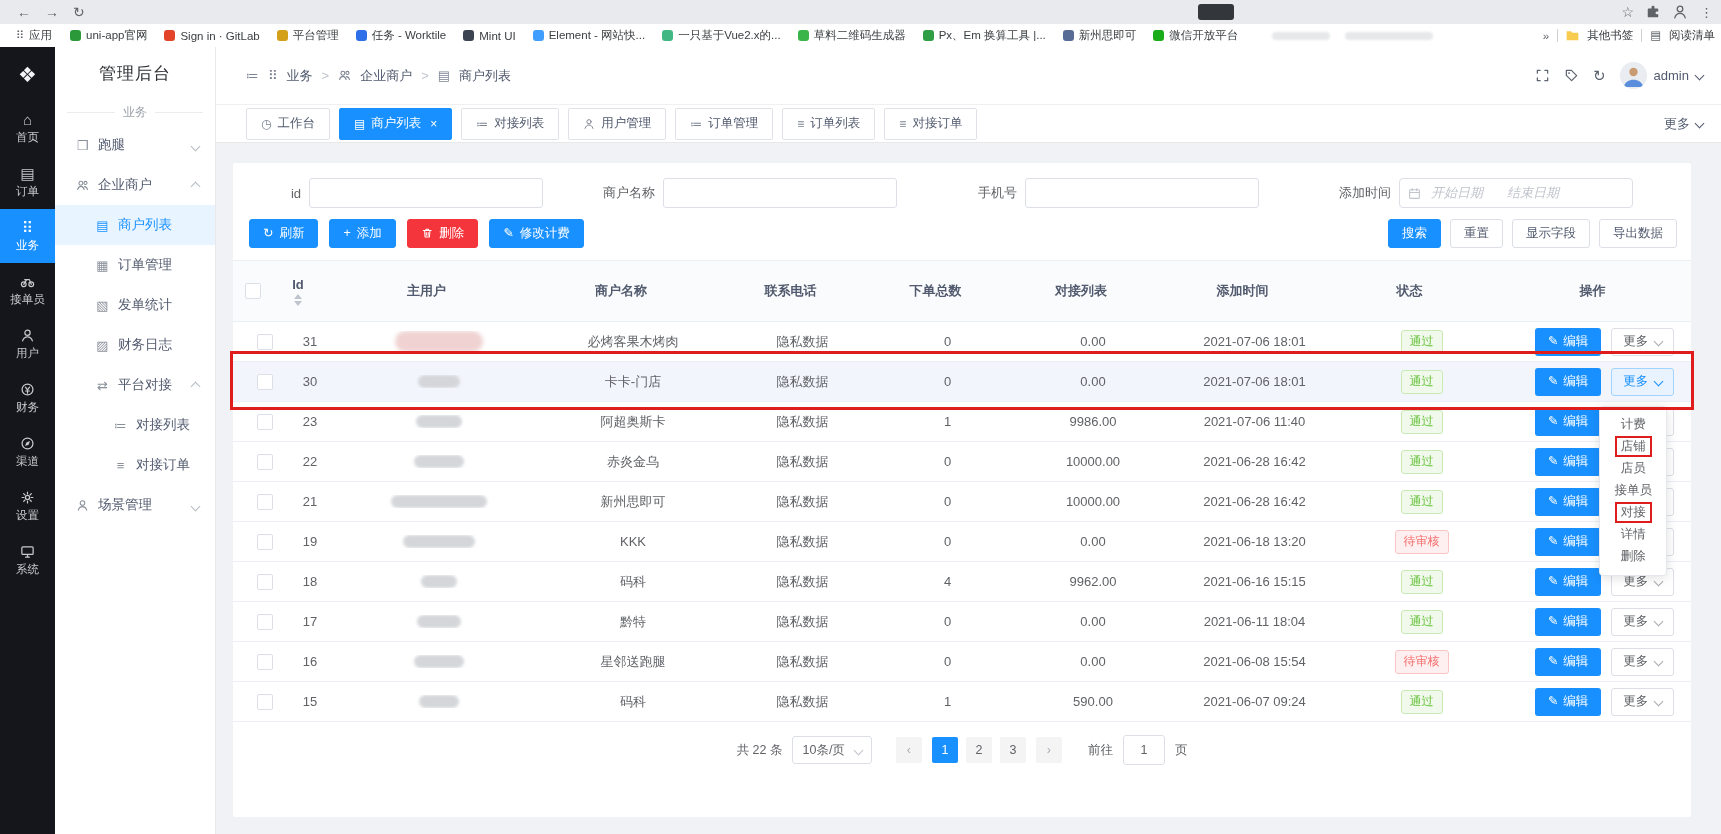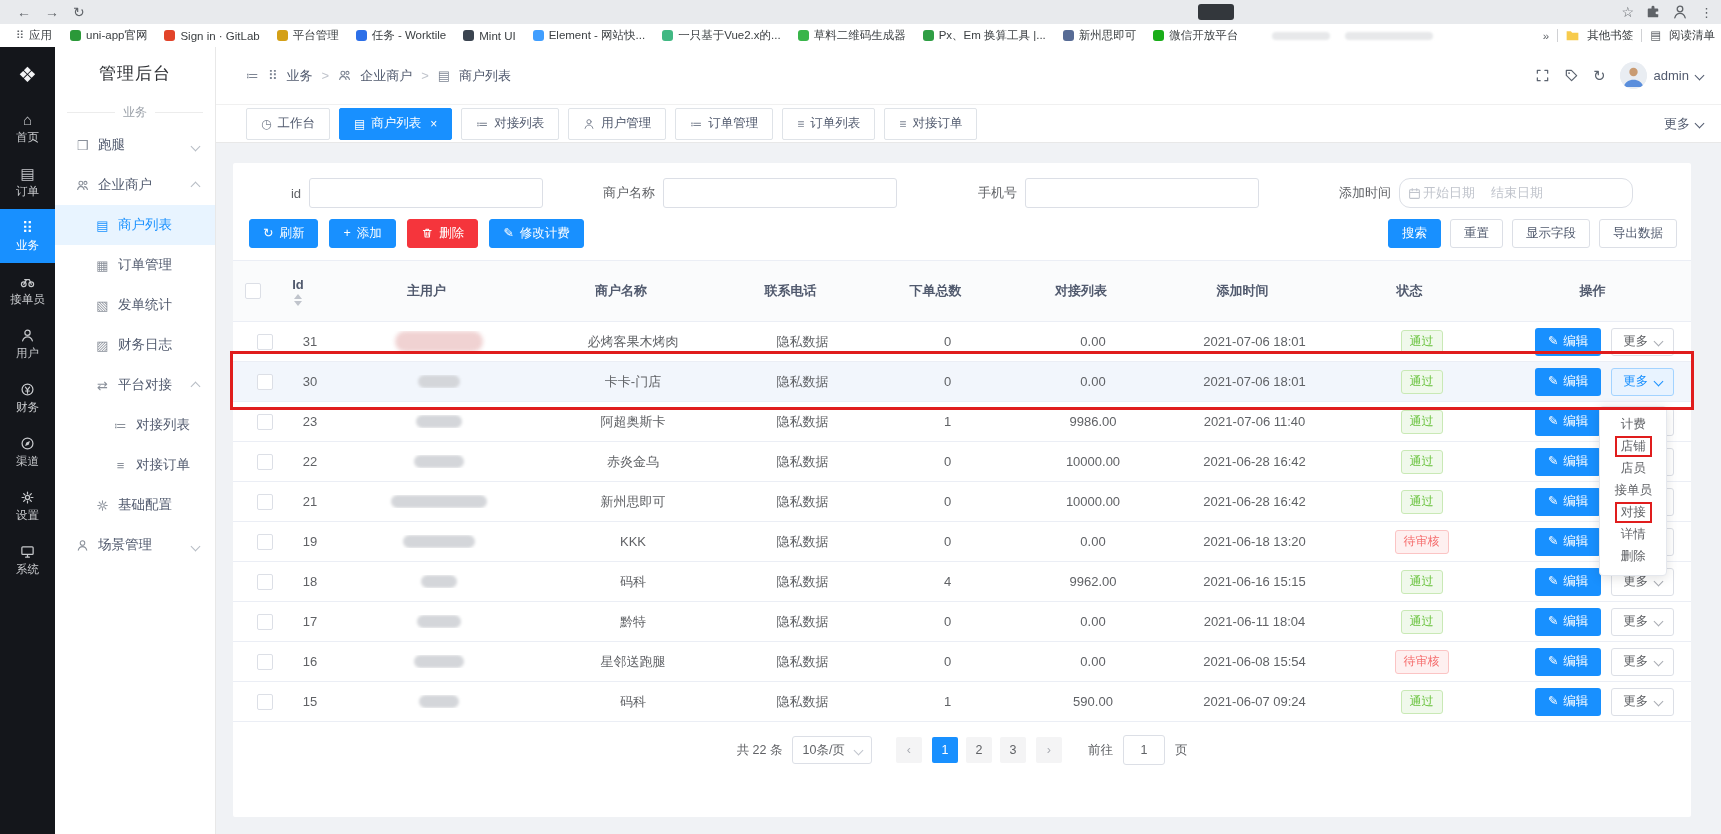--- a/index.html
+++ b/index.html
@@ -68,21 +68,21 @@
   .tab .close{margin-left:3px;font-size:12px;}
   .tabs-more{margin-left:auto;display:flex;align-items:center;gap:6px;font-size:13px;color:#515a6e;cursor:pointer;}
 
   .main-body{flex:1;background:#f0f2f5;padding:20px 0 0 17px;}
   .card{width:1458px;background:#fff;border-radius:2px;min-height:654px;position:relative;}
 
   
   .filters{display:flex;align-items:center;padding-top:14px;height:32px;font-size:13px;color:#606266;}
   .f-label{text-align:right;white-space:nowrap;}
   .f-input{height:28px;border:1px solid #dcdfe6;border-radius:3px;width:216px;margin-left:8px;background:#fff;outline:none;padding:0 8px;font:inherit;color:#333;}
-  .f-date{height:28px;border:1px solid #dcdfe6;border-radius:11px;width:216px;margin-left:8px;display:flex;align-items:center;gap:2px;padding:0 8px;color:#c0c4cc;}
+  .f-date{height:28px;border:1px solid #dcdfe6;border-radius:4px;width:216px;margin-left:8px;display:flex;align-items:center;gap:10px;padding:0 8px;color:#c0c4cc;font-style:italic;}
   .f-date .ic{color:#c0c4cc;font-size:13px;}
 
   
   .toolbar{display:flex;align-items:center;margin:10px 14px 0 16px;}
   .btn{height:29px;border-radius:3px;border:1px solid #dcdfe6;background:#fff;color:#515a6e;font-size:12.5px;
     display:inline-flex;align-items:center;gap:6px;padding:0 13px;cursor:pointer;font-family:inherit;}
   .btn.primary{background:#1890ff;border-color:#1890ff;color:#fff;}
   .btn.danger{background:#f5353c;border-color:#f5353c;color:#fff;}
   .tb-left{display:flex;gap:11px;}
   .tb-right{margin-left:auto;display:flex;gap:9px;}
@@ -347,29 +347,20 @@
             <span class="sb-chev"><span class="chev up"></span></span>
           </div>
           <div class="sb-item lvl3">
             <span class="ic">≔</span>
             <span>对接列表</span>
           </div>
           <div class="sb-item lvl3">
             <span class="ic">≡</span>
             <span>对接订单</span>
           </div>
-          <div class="sb-item lvl2">
-            <span class="ic">
-              <svg width="1em" height="1em" viewBox="0 0 16 16" fill="none" stroke="currentColor" stroke-width="1.3" stroke-linecap="round" stroke-linejoin="round">
-                <circle cx="8" cy="8" r="2.2"></circle>
-                <path d="M8 2.2v2M8 11.8v2M2.2 8h2M11.8 8h2M3.9 3.9l1.4 1.4M10.7 10.7l1.4 1.4M12.1 3.9l-1.4 1.4M5.3 10.7l-1.4 1.4"></path>
-              </svg>
-            </span>
-            <span>基础配置</span>
-          </div>
           <div class="sb-item lvl1">
             <span class="ic">
               <svg width="1em" height="1em" viewBox="0 0 16 16" fill="none" stroke="currentColor" stroke-width="1.3" stroke-linecap="round" stroke-linejoin="round">
                 <circle cx="8" cy="5" r="2.8"></circle>
                 <path d="M2.8 13.8c.8-3 2.8-4.4 5.2-4.4s4.4 1.4 5.2 4.4"></path>
               </svg>
             </span>
             <span>场景管理</span>
             <span class="sb-chev"><span class="chev "></span></span>
           </div>

